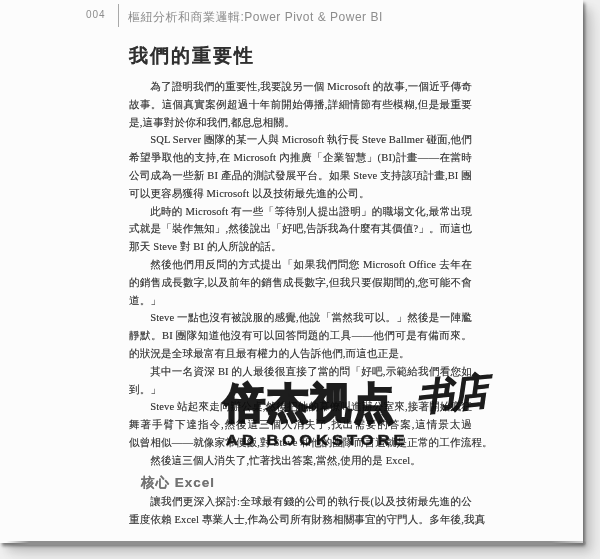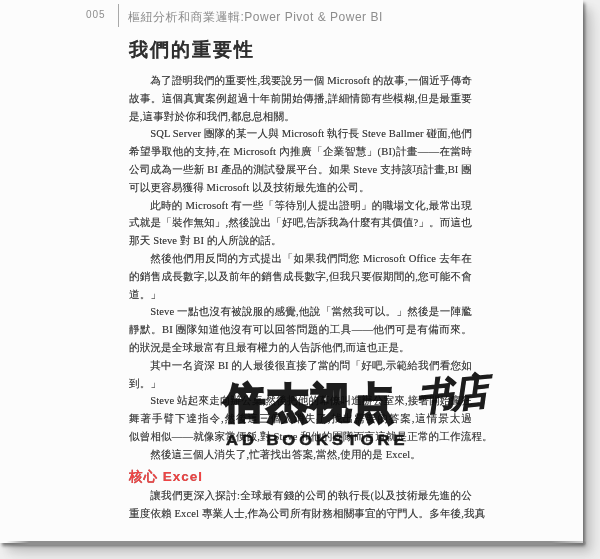--- a/index.html
+++ b/index.html
@@ -25,34 +25,34 @@
     position:absolute; left:118px; top:4px; width:1px; height:23px;
     background:#a9a9a9;
   }
   .book-title {
     position:absolute; left:128px; top:9px;
     font-family:"Liberation Sans", sans-serif;
     font-size:12px; color:#8d8d8d; letter-spacing:0.5px;
   }
   
   .text-col {
-    position:absolute; left:129px; top:38px; width:343px;
+    position:absolute; left:129px; top:44px; width:343px;
     color:#3c3c3c;
     text-shadow:0 0 0.6px rgba(70,70,70,0.65);
     filter:blur(0.22px);
   }
   .h1 {
     font-family:"Liberation Sans", sans-serif;
     font-size:19px; font-weight:bold; color:#2f2f2f;
     letter-spacing:2px; line-height:24px; margin-bottom:10px;
   }
   .h2 {
     font-family:"Liberation Sans", sans-serif;
-    font-size:13.5px; font-weight:bold; color:#ef4444;
-    letter-spacing:1px; line-height:17.8px; margin:4px 0 2px 0;
+    font-size:13.5px; font-weight:bold; color:#737373;
+    letter-spacing:1px; line-height:17.8px; margin:4px 0 2px 12px;
   }
   .p { margin:0; }
   .line {
     font-size:10.6px; line-height:17.8px; letter-spacing:0.1px;
     white-space:nowrap;
   }
   .line.just { white-space:normal; text-align:justify; text-align-last:justify; overflow:hidden; height:17.8px; }
   .line.first { text-indent:2em; }
   
   .watermark {
@@ -87,21 +87,21 @@
     background:linear-gradient(to right, rgba(120,120,120,0) 0%, #8f8f8f 4%, #8f8f8f 94%, rgba(120,120,120,0.3) 100%);
     border-radius:2px;
   }
 </style>
 </head>
 <body>
 
 <div class="page">
 
   <div class="running-header">
-    <span class="pagenum">005</span>
+    <span class="pagenum">004</span>
     <span class="header-rule"></span>
     <span class="book-title">樞紐分析和商業邏輯:Power Pivot &amp; Power BI</span>
   </div>
 
   <div class="text-col" id="text-col">
       <div class="h1">我們的重要性</div>
       <div class="p">
         <div class="line first just">為了證明我們的重要性,我要說另一個 Microsoft 的故事,一個近乎傳奇的</div>
         <div class="line just">故事。這個真實案例超過十年前開始傳播,詳細情節有些模糊,但是最重要的</div>
         <div class="line">是,這事對於你和我們,都息息相關。</div>

